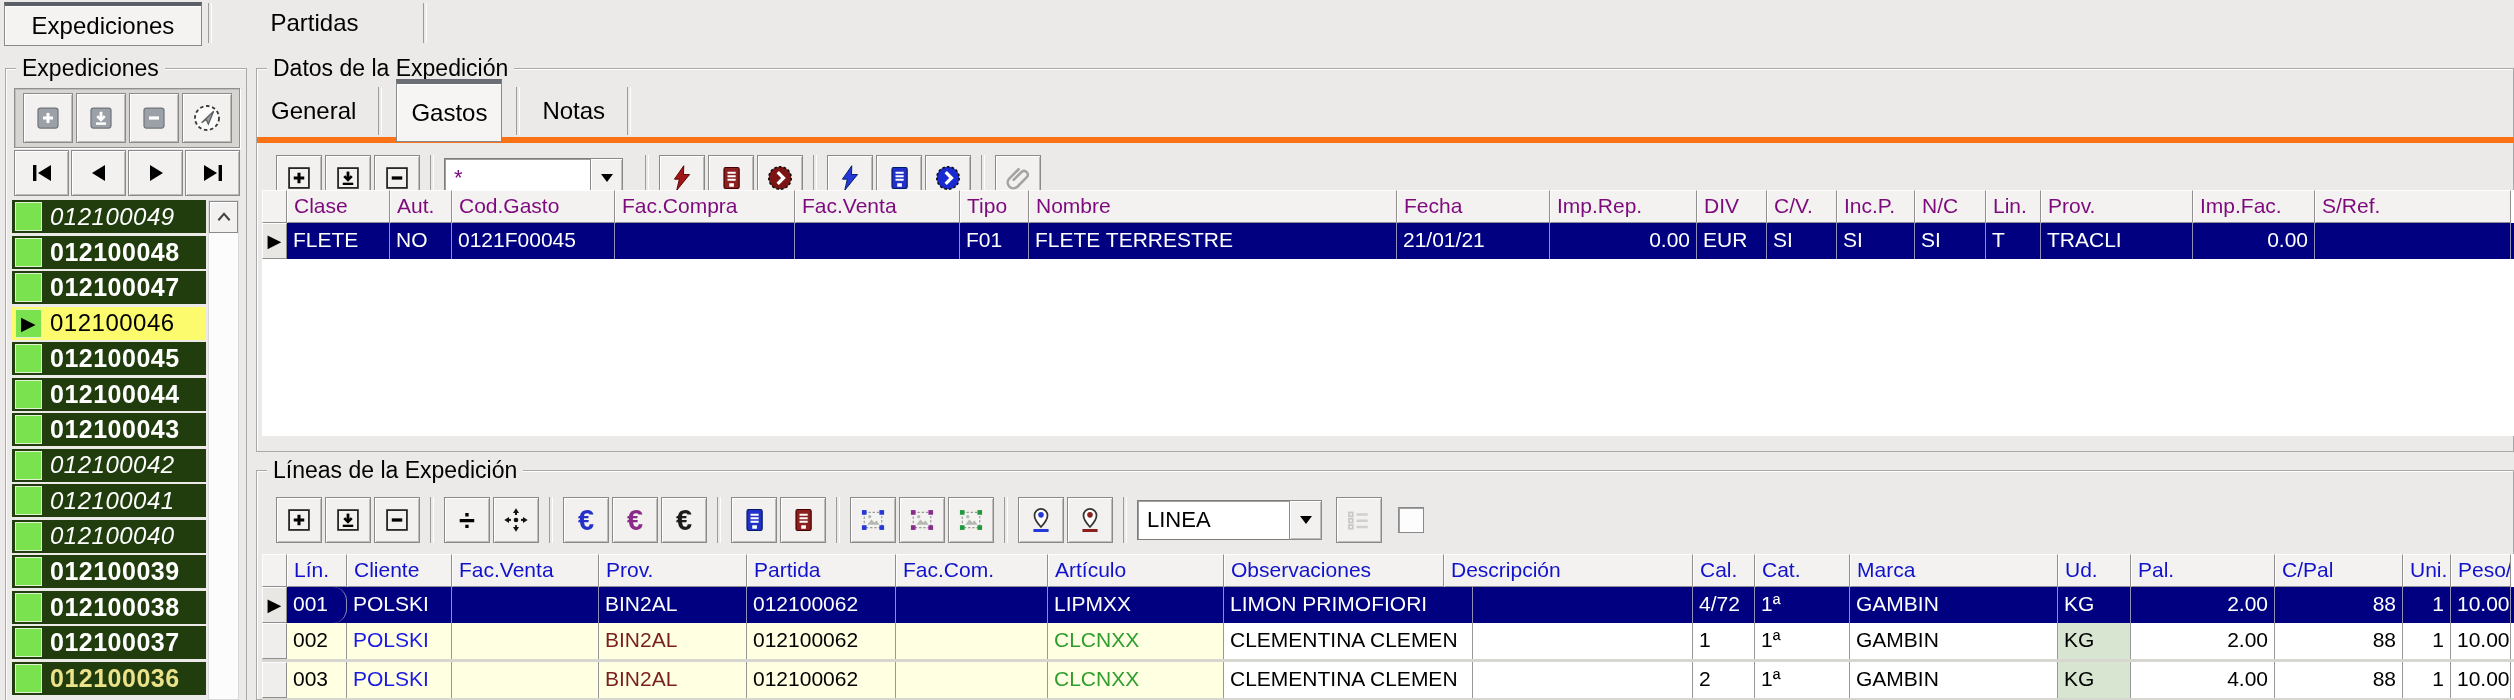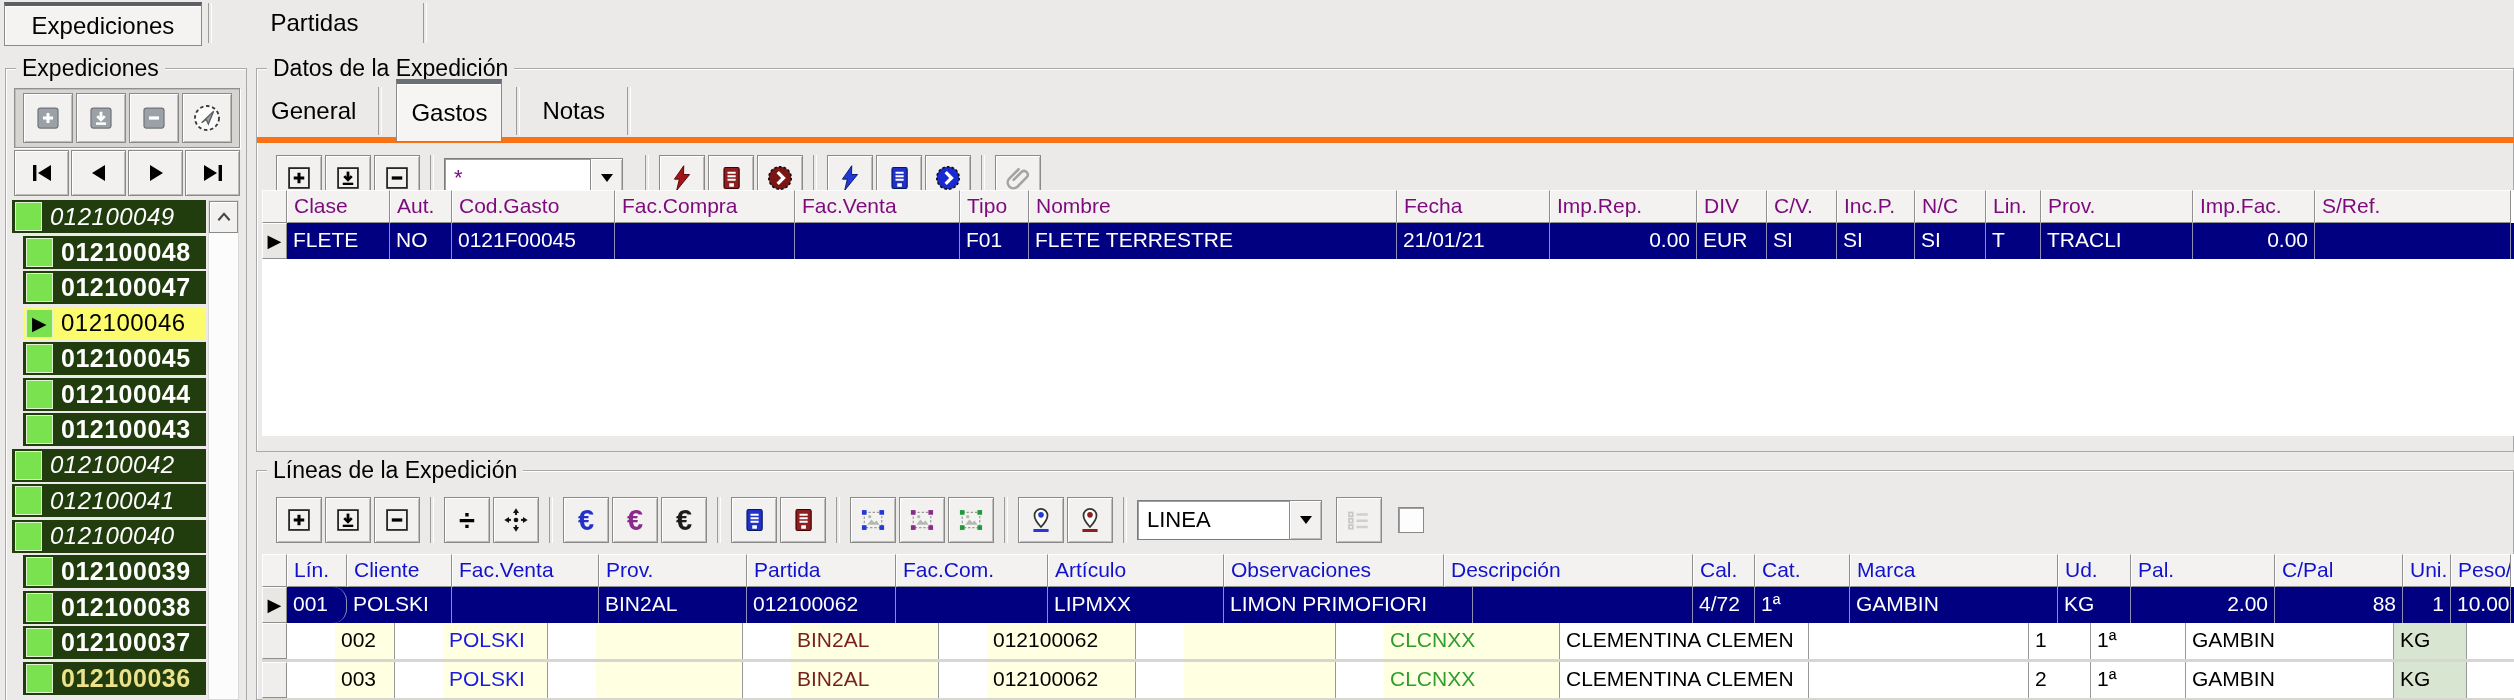--- a/index.html
+++ b/index.html
@@ -28,21 +28,21 @@
   
   .sb-toolpanel{left:14px;top:88px;width:224px;height:58px;background:#d7d5d2;
                 border:1px solid #8f8f8f;box-shadow:inset 1px 1px 0 #bdbcb9, 1px 1px 0 #fff;
                 display:flex;align-items:center;justify-content:center;gap:3px;}
   .sb-toolpanel .btn{width:50px;height:50px;}
   .sb-nav{left:14px;top:150px;width:224px;height:46px;display:flex;gap:2px;}
   .sb-nav .btn{width:55px;height:46px;}
   .sb-list{left:12px;top:200px;width:194px;height:500px;overflow:hidden;}
   .sb-row{height:33px;margin-bottom:2.5px;background:#213d0e;display:flex;align-items:center;
           color:#fff;font-size:25px;letter-spacing:.5px;}
-  .sb-row.bd{font-weight:bold;margin-left:11px;}
+  .sb-row.bd{font-weight:bold;}
   .sb-row.it{font-style:italic;font-weight:normal;font-size:24px;}
   .sb-row.ty{color:#ebe28a;}
   .sb-row.sel{background:#fbfb6d;color:#000;font-weight:normal;font-size:24px;}
   .sb-sq{width:25px;height:27px;background:#7ae14f;border:1px solid #dff3d2;margin:0 8px 0 3px;
          flex:none;display:flex;align-items:center;justify-content:center;font-size:19px;color:#000;}
   .sb-scroll{left:208px;top:200px;width:31px;height:500px;background:#fcfcfc;
              border:1px solid #d9d9d9;box-sizing:border-box;}
   .sb-up{width:29px;height:32px;background:#f2f1ef;border:1px solid #8a8a8a;box-sizing:border-box;
          box-shadow:inset 1px 1px 0 #fff;display:flex;align-items:center;justify-content:center;}
 
@@ -77,21 +77,21 @@
            font-size:21px;line-height:30px;padding-left:6px;overflow:hidden;white-space:nowrap;}
   .h-purple{color:#7d0a7d;} .h-blue{color:#1212cc;}
   .g-row{display:flex;height:36px;}
   .g-row.sel{background:#000080;color:#fff;}
   .g-row.plain{border-bottom:3px solid #d8d6d1;box-sizing:border-box;height:39px;}
   .g-cell{box-sizing:border-box;height:36px;border-right:1px solid #989898;flex:none;
           font-size:21px;line-height:34px;padding:0 6px;overflow:hidden;white-space:nowrap;
           background:#fff;}
   .sel .g-cell{background:transparent;border-right-color:#8f8fb6;}
   .g-cell.r{text-align:right;}
-  .bg-cream{background:#ffffe1;margin-left:48px;} .bg-sage{background:#d8e5d0;}
+  .bg-cream{background:#ffffe1;} .bg-sage{background:#d8e5d0;}
   .fg-blue{color:#1a1ae6;} .fg-darkred{color:#7a1f1f;} .fg-green{color:#2f9e2f;}
   .g-ind{box-sizing:border-box;height:36px;background:#efeeec;border:1px solid #8f8f8f;
          border-top-color:#fdfdfd;border-left-color:#fdfdfd;flex:none;display:flex;
          align-items:center;justify-content:center;font-size:18px;color:#000;}
   .g-ind.cur{background:#e8e7e4;}
   svg{display:block;}
 </style>
 </head>
 <body>
 

